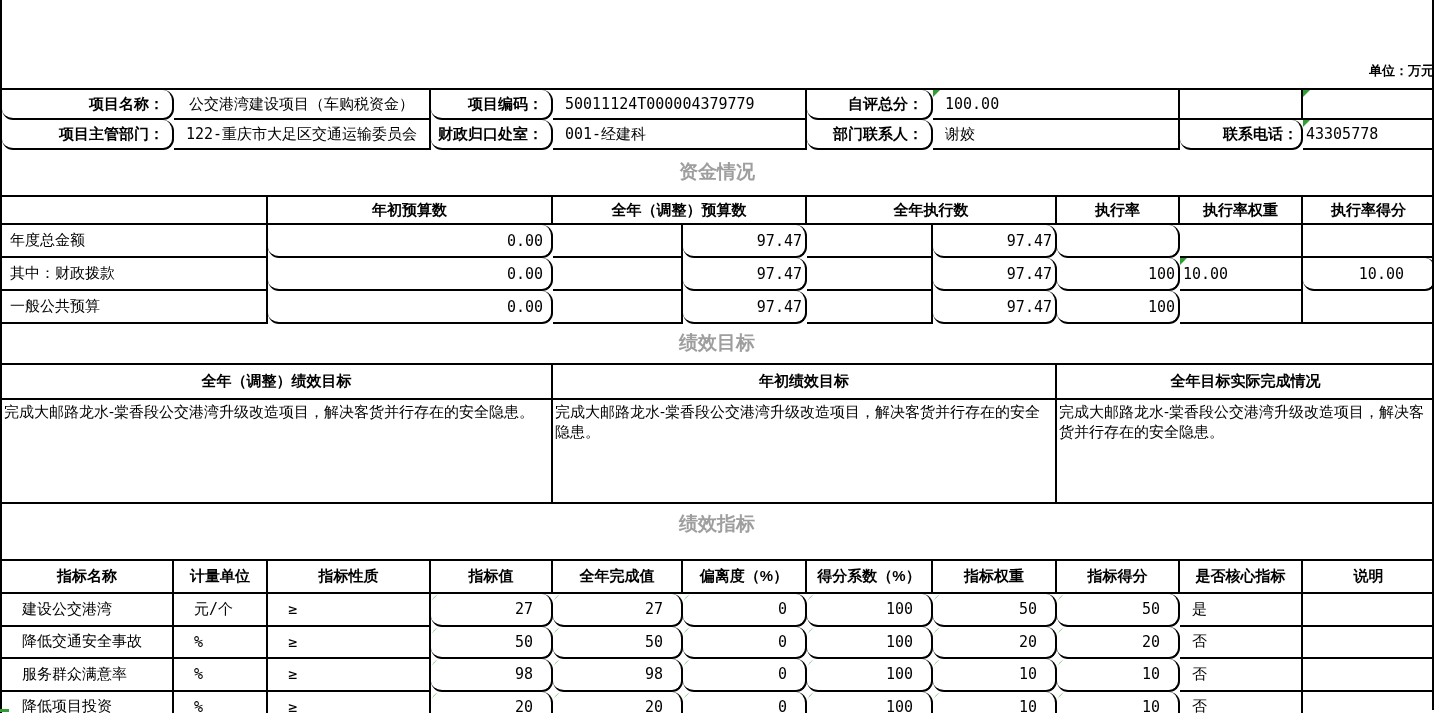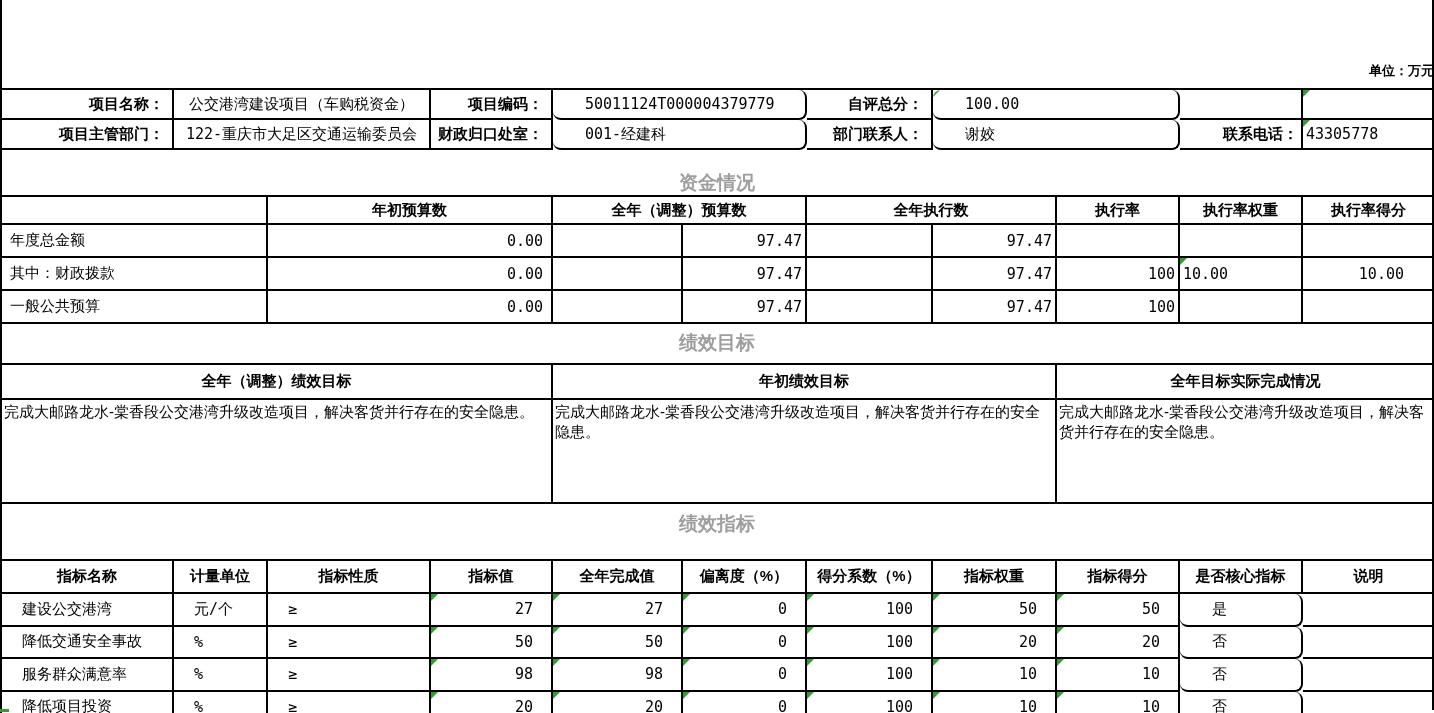--- a/index.html
+++ b/index.html
@@ -10,25 +10,25 @@
   .title{position:absolute;left:0;top:0;width:1434px;height:54px;line-height:54px;text-align:center;
          font-size:29px;font-weight:bold;border-bottom:2px solid #000;box-sizing:border-box;}
   .unitrow{position:absolute;left:0;top:56px;width:1434px;height:30px;line-height:30px;text-align:right;
          font-weight:bold;font-size:13px;box-sizing:border-box;}
   .st{position:absolute;left:0;width:1434px;text-align:center;font-weight:bold;font-size:19px;color:var(--gray,#9e9e9e);}
   .t{position:absolute;left:0;width:1434px;display:grid;border-top:2px solid #000;border-left:2px solid #000;box-sizing:border-box;background:#fff;}
   .c{display:flex;align-items:center;border-right:2px solid #000;border-bottom:2px solid #000;box-sizing:border-box;
      position:relative;overflow:hidden;white-space:nowrap;font-size:15px;}
   .b{font-weight:bold;}
   .ctr{justify-content:center;}
-  .ar{justify-content:flex-end;}
+  .ar{justify-content:flex-end;border-radius:11px;}
   .al{justify-content:flex-start;}
   .s2{grid-column:span 2;}
   .v{font-family:"DejaVu Sans Mono","Liberation Mono",monospace;}
-  .pl3{padding-left:3px;} .pl8{padding-left:8px;} .pl16{padding-left:32px;border-radius:8px;} .pl20{padding-left:20px;}
+  .pl3{padding-left:3px;} .pl8{padding-left:8px;} .pl16{padding-left:12px;} .pl20{padding-left:20px;}
   .pr3{padding-right:3px;} .pr8{padding-right:8px;} .pr18{padding-right:18px;} .pr30{padding-right:30px;}
   .wrap{white-space:normal;align-items:flex-start;padding:2px 2px 0 2px;line-height:20px;}
   .gm{position:absolute;top:0;left:0;width:0;height:0;border-top:7px solid var(--green,#2f9e33);border-right:7px solid transparent;}
   .btick{position:absolute;left:0;top:709px;width:9px;height:3px;background:var(--green,#2f9e33);}
 </style>
 </head>
 <body>
 
 <div class="sheet">
 
@@ -54,21 +54,21 @@
     <div class="c al pl16 v">001-经建科</div>
     <div class="c b ar pr8">部门联系人：</div>
     <div class="c al pl16 v">谢姣</div>
     <div class="c b ar pr3">联系电话：</div>
     <div class="c al pl3 v">
       <i class="gm"></i>
       <span>43305778</span>
     </div>
   </div>
 
-  <div class="st" style="top:159px;height:32px;line-height:47px;">资金情况</div>
+  <div class="st" style="top:148px;height:32px;line-height:47px;">资金情况</div>
 
   <div class="t" style="top:195px;grid-template-columns:266px 285px 130px 124px 126px 124px 123px 123px 133px;grid-template-rows:28px 33px 33px 33px;">
     <div class="c"></div>
     <div class="c b ctr">年初预算数</div>
     <div class="c b ctr s2">全年（调整）预算数</div>
     <div class="c b ctr s2">全年执行数</div>
     <div class="c b ctr">执行率</div>
     <div class="c b ctr">执行率权重</div>
     <div class="c b ctr">执行率得分</div>
 

